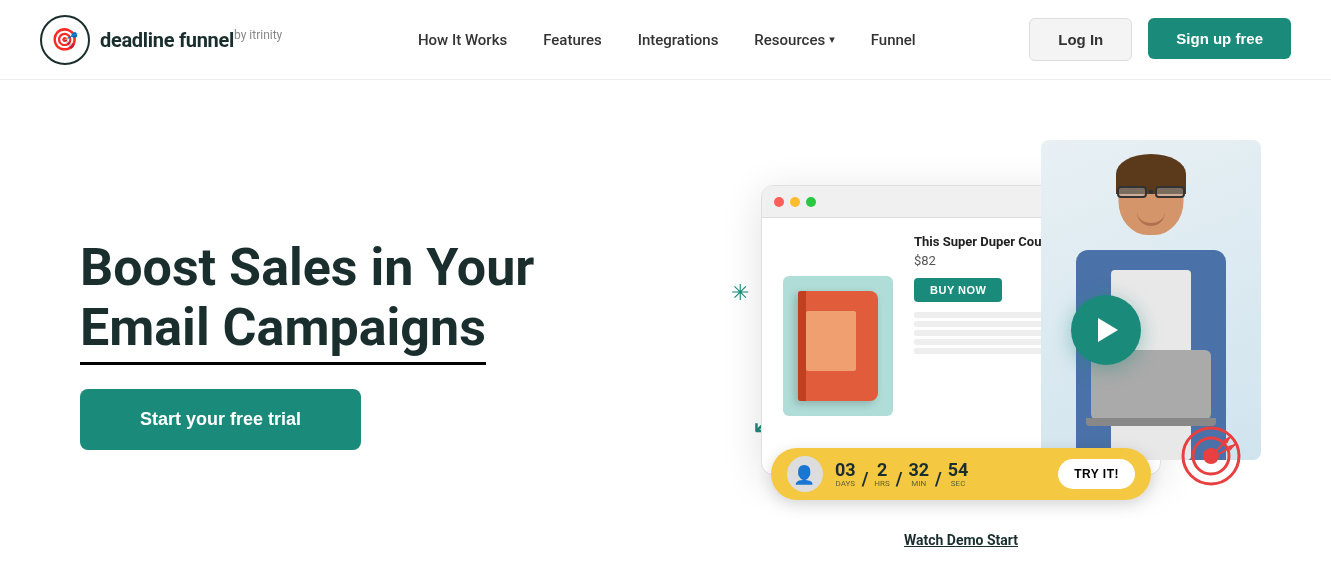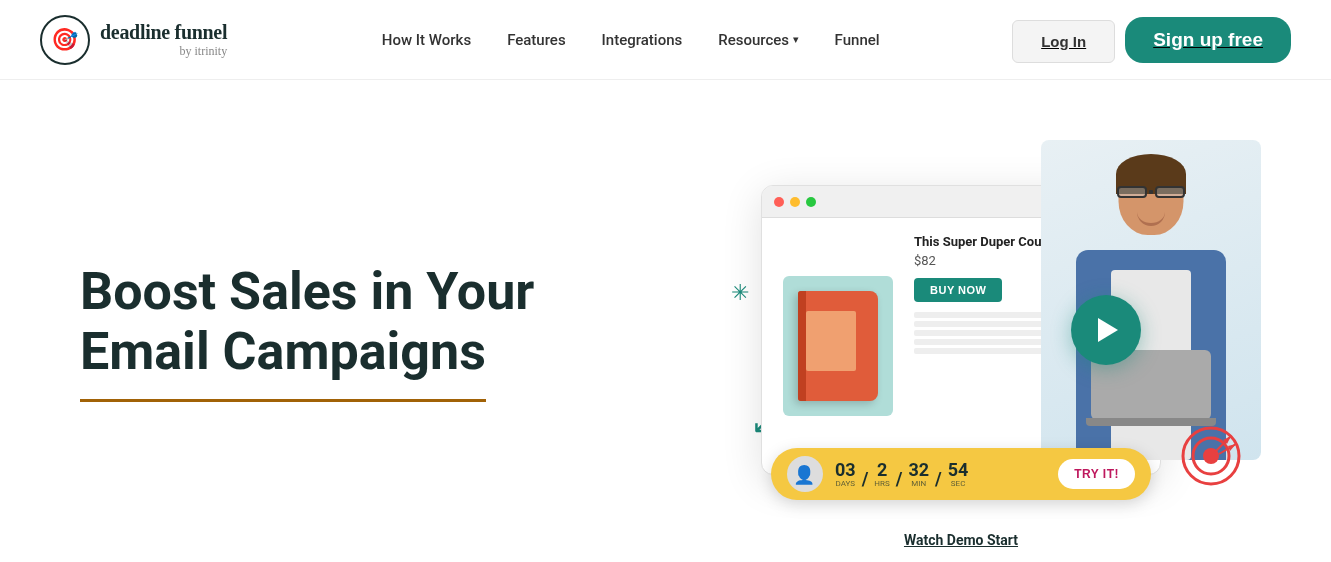--- a/index.html
+++ b/index.html
@@ -11,51 +11,51 @@
       padding: 0 40px; height: 80px; border-bottom: 1px solid #eee;
       background: #fff;
     }
     .nav-logo { display: flex; align-items: center; gap: 10px; }
     .logo-icon {
       width: 50px; height: 50px;
       border: 2.5px solid #1a2e2e; border-radius: 50%;
       display: flex; align-items: center; justify-content: center;
       font-size: 22px; color: #1a2e2e;
     }
-    .logo-text { display: flex; flex-direction: column; font-family: Liberation Serif, serif; }
+    .logo-text { display: flex; flex-direction: row; }
     .logo-main { font-size: 20px; font-weight: 700; color: #1a2e2e; letter-spacing: -0.3px; }
     .logo-sub { font-size: 12px; color: #888; text-align: right; }
     .nav-links { display: flex; align-items: center; gap: 36px; margin-left: 22px; }
     .nav-link {
       font-size: 15px; color: #333; text-decoration: none; font-weight: 500; cursor: pointer;
       display: flex; align-items: center; gap: 4px;
     }
-    .nav-actions { display: flex; align-items: flex-end; gap: 10px; text-decoration: underline; }
+    .nav-actions { display: flex; align-items: flex-start; gap: 16px; }
     .btn-login {
       padding: 12px 28px; border: 1px solid #ddd; border-radius: 6px;
       background: #f4f4f4; color: #333; font-size: 15px; font-weight: 600;
       cursor: pointer;
     }
     .btn-signup {
-      padding: 12px 28px; border: none; border-radius: 18px;
-      background: #1a8a7a; color: #fff; font-size: 19px; font-weight: 700;
+      padding: 12px 28px; border: none; border-radius: 6px;
+      background: #1a8a7a; color: #fff; font-size: 15px; font-weight: 700;
       cursor: pointer;
     }
 
     
     .hero {
       display: flex; align-items: center; justify-content: space-between;
       padding: 60px 80px 40px 80px; min-height: 480px; overflow: hidden;
     }
     .hero-left { max-width: 480px; flex-shrink: 0; }
     .hero-title { font-size: 52px; font-weight: 700; color: #1a2e2e; line-height: 1.15; margin-bottom: 24px; }
     .hero-title .line2 {
       display: inline-block;
-      border-bottom: 3px solid #a16207;
-      padding-bottom: 17px;
+      border-bottom: 3px solid #000000;
+      padding-bottom: 4px;
     }
     .hero-subtitle { font-size: 18px; color: #555; line-height: 1.6; margin-bottom: 40px; max-width: 420px; }
     .btn-trial {
       display: inline-block;
       padding: 20px 60px; background: #1a8a7a; color: #fff;
       font-size: 18px; font-weight: 600; border-radius: 8px; border: none; cursor: pointer;
       text-decoration: none;
     }
 
     
@@ -134,21 +134,21 @@
       flex-shrink: 0;
       display: flex; align-items: center; justify-content: center;
       font-size: 18px;
     }
     .countdown-segments { display: flex; align-items: flex-end; gap: 6px; flex: 1; }
     .countdown-seg { display: flex; flex-direction: column; align-items: center; }
     .countdown-num { font-size: 18px; font-weight: 700; color: #1a2e2e; line-height: 1; }
     .countdown-label { font-size: 8px; color: #1a2e2e; text-transform: uppercase; opacity: 0.7; }
     .countdown-sep { font-size: 18px; font-weight: 700; color: #1a2e2e; line-height: 1; margin-top: -4px; }
     .try-btn {
-      background: #fff; color: #be185d; border: none; border-radius: 20px;
+      background: #fff; color: #000000; border: none; border-radius: 20px;
       padding: 8px 16px; font-size: 12px; font-weight: 700; cursor: pointer;
       letter-spacing: 0.5px;
     }
 
     
     .play-overlay {
       position: absolute; top: 50%; right: 110px; transform: translateY(-50%);
       width: 70px; height: 70px; background: #1a8a7a; border-radius: 50%;
       display: flex; align-items: center; justify-content: center; z-index: 4;
       box-shadow: 0 4px 20px rgba(26,138,122,0.4); cursor: pointer;
@@ -218,20 +218,21 @@
     <button class="btn-signup">Sign up free</button>
   </div>
 </nav>
 
 <section class="hero">
   <div class="hero-left">
     <h1 class="hero-title">
       <span>Boost Sales in Your</span><br>
       <span class="line2">Email Campaigns</span>
     </h1>
+    <button class="btn-trial">Start your free trial</button>
   </div>
 
   <div class="hero-right-container">
     <div class="hero-right">
 
       <svg class="dotted-path" width="300" height="120" viewBox="0 0 300 120">
         <path d="M 10 110 Q 80 80 150 60 Q 220 40 280 10" fill="none" stroke="#e05050" stroke-width="2" stroke-dasharray="6,5"></path>
         <circle cx="10" cy="110" r="7" fill="#e05050"></circle>
         <circle cx="80" cy="82" r="7" fill="#e05050"></circle>
         <circle cx="150" cy="60" r="7" fill="#e05050"></circle>

